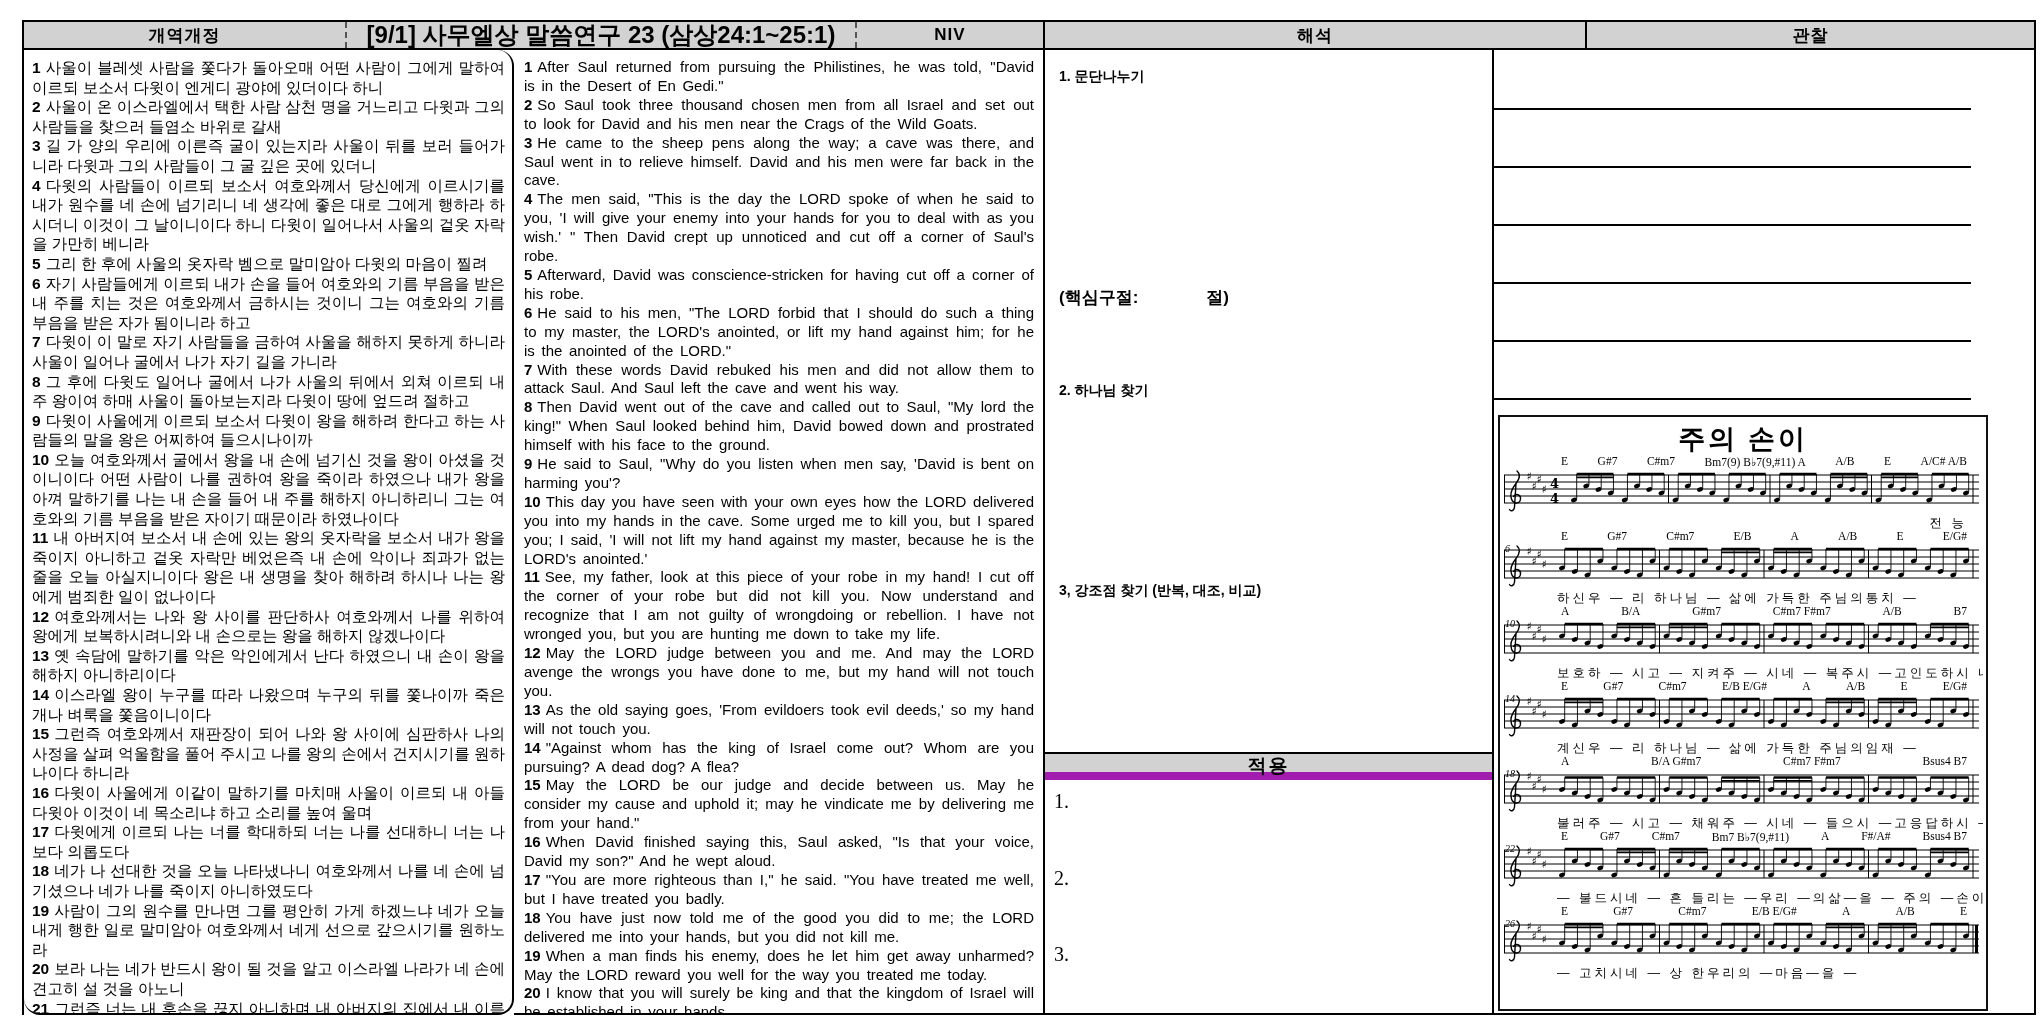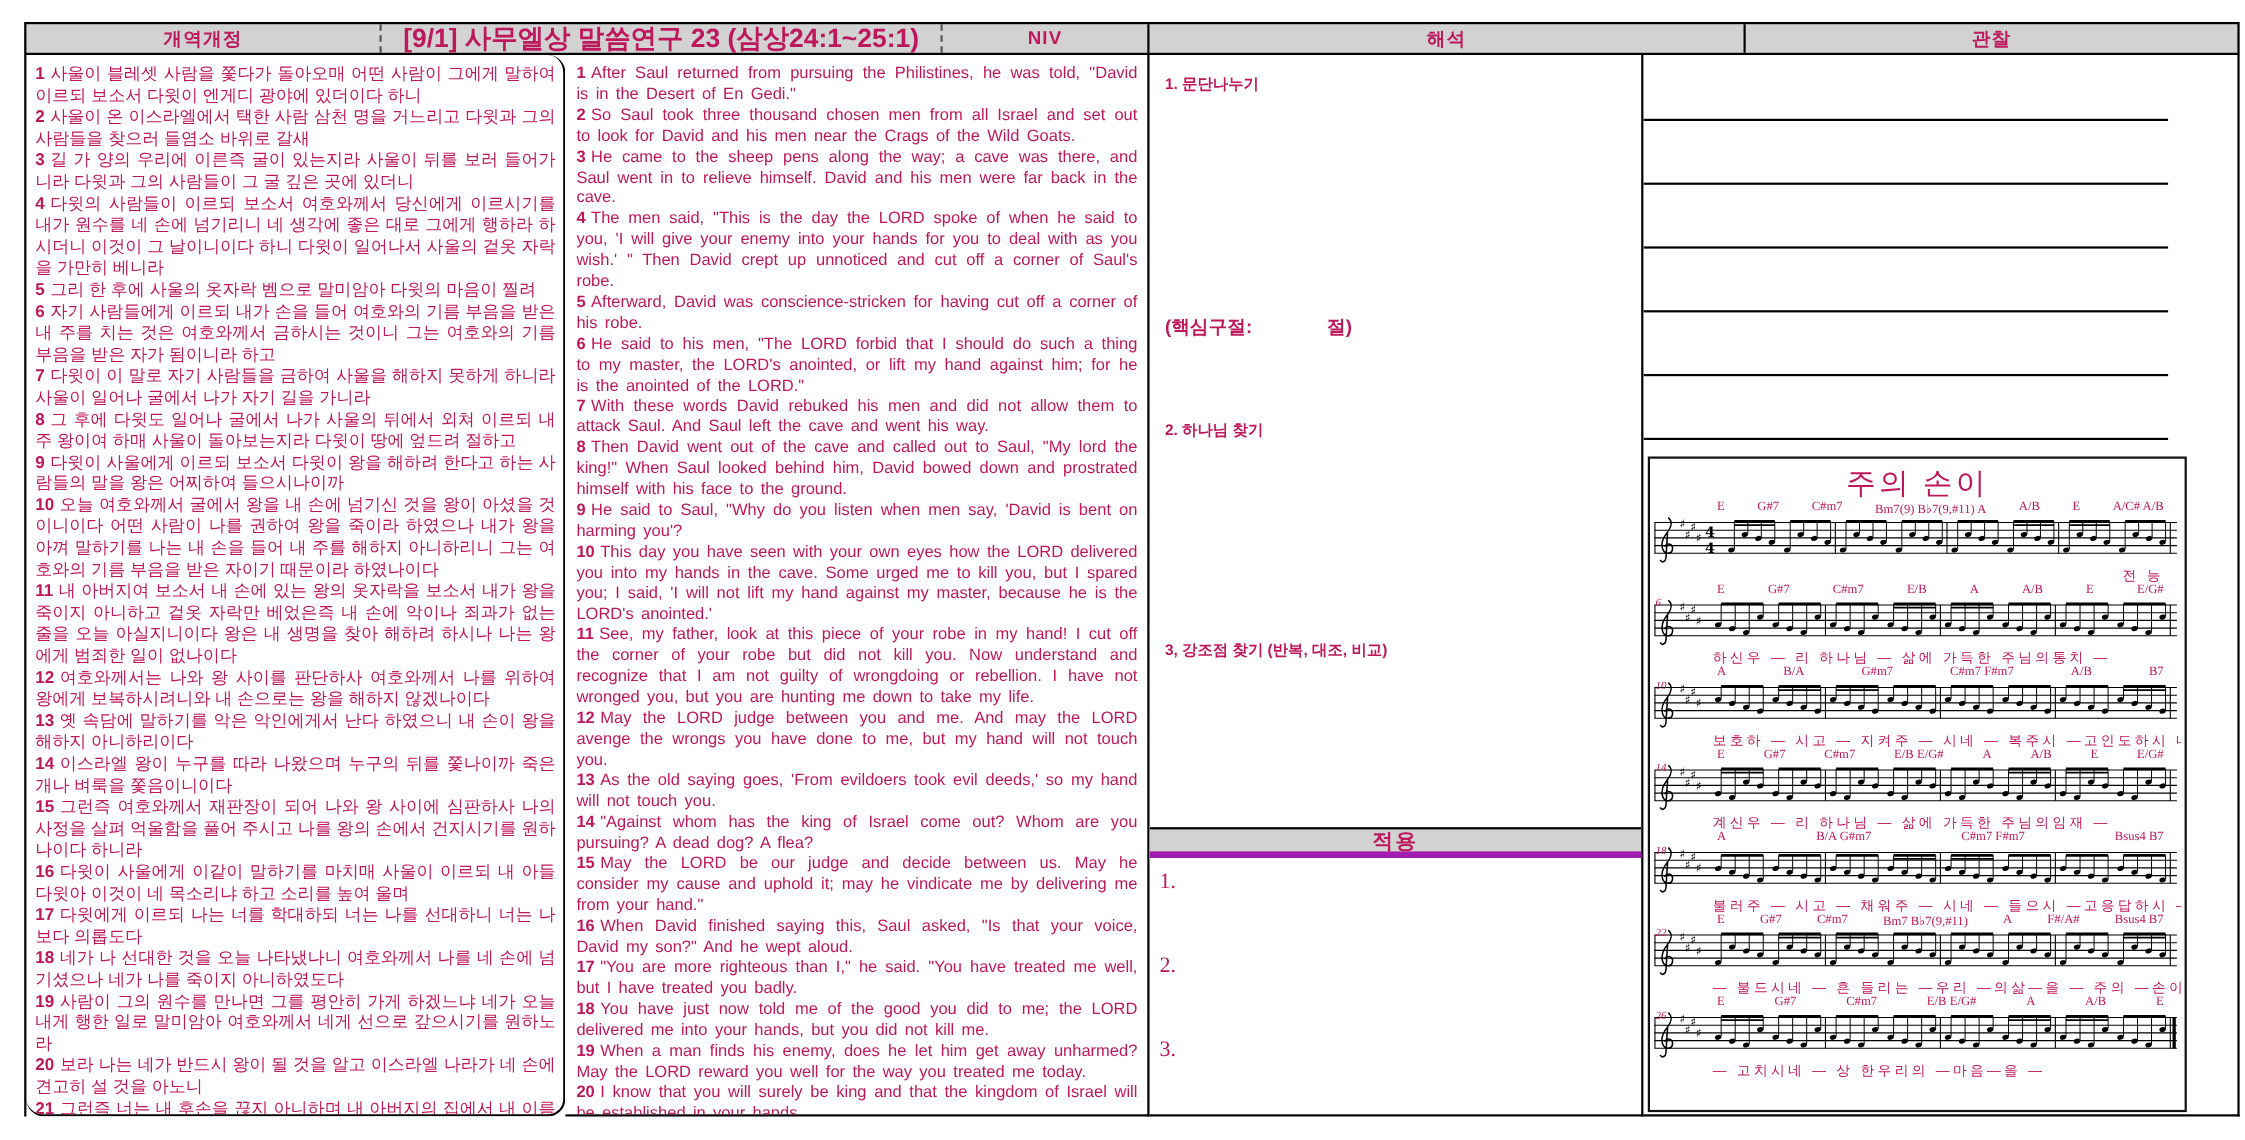--- a/index.html
+++ b/index.html
@@ -1,17 +1,17 @@
 <!DOCTYPE html>
 <html><head>
 <meta charset="utf-8">
 <style>
   html,body { margin:0; padding:0; background:#fff; }
   .page { position:relative; width:2041px; height:1036px; background:#ffffff;
-          font-family:"Liberation Sans", sans-serif; color:#be185d; overflow:hidden; }
+          font-family:"Liberation Sans", sans-serif; color:#000000; overflow:hidden; }
   .sheet { position:absolute; left:22px; top:20px; width:2014px; height:995px; }
 
   
   .hrow { position:absolute; left:0; top:0; width:2014px; height:30px; display:flex;
           background:#d2d2d2; border:2px solid #000; box-sizing:border-box; }
   .hcell { display:flex; align-items:center; justify-content:center; box-sizing:border-box;
            font-weight:bold; font-size:17px; letter-spacing:1px; }
   .hc1 { width:321px; }
   .hc2 { width:512px; font-size:24px; letter-spacing:0; border-left:2px dashed #555; border-right:2px dashed #555; }
   .hc3 { width:186px; }
@@ -31,30 +31,30 @@
   .kr .verse { word-break:break-all; }
   .vn { font-weight:bold; padding-right:5px; white-space:nowrap; }
 
   
   .obs-label { position:absolute; left:14px; font-weight:bold; font-size:14px; white-space:pre; }
   .obs-1 { top:18px; }
   .obs-key { top:200px; font-size:17px;margin-top:36px; }
   .obs-2 { top:332px; }
   .obs-3 { top:532px; }
   .app-bar { position:absolute; left:0; top:702px; width:100%; height:28px; background:#d2d2d2;
-             border-top:2px solid #000; border-bottom:6px solid #a21caf; box-sizing:border-box;
+             border-top:2px solid #000; border-bottom:8px solid #a21caf; box-sizing:border-box;
              text-align:center; font-weight:bold; font-size:19px; line-height:24px; letter-spacing:2px; }
   .app-item { position:absolute; left:9px; font-family:"Liberation Serif", serif; font-size:20px; }
   .app-i0 { top:740px; } .app-i1 { top:817px; } .app-i2 { top:893px; }
 
   
   .rule { position:absolute; left:0; width:477px; height:0; border-bottom:2px solid #000; }
   .score-box { position:absolute; left:4px; top:365px; width:490px; height:596px;
                border:2px solid #111; box-sizing:border-box; background:#fff; }
-  .score-title { text-align:center; font-family:"Liberation Serif", serif; font-weight:normal;
+  .score-title { text-align:center; font-family:"Liberation Serif", serif; font-weight:bold;
                  font-size:27px; letter-spacing:3px; margin-top:4px; height:34px; }
   .staff { position:relative; height:75px; margin:0 3px; }
   .chords { display:flex; justify-content:space-between; padding:0 16px 0 58px; height:14px;
             font-family:"Liberation Serif", serif; font-size:11.5px; white-space:nowrap; }
   .staffsvg { height:46px; }
   .lyrics { height:15px; font-size:12.5px; letter-spacing:3px; padding-left:54px; white-space:nowrap; overflow:hidden; }
   .lyrics.right { text-align:right; padding-right:16px; padding-left:0; }
   .mno { position:absolute; left:2px; top:13px; font-family:"Liberation Serif", serif;
          font-style:italic; font-size:10px; }
 </style>

